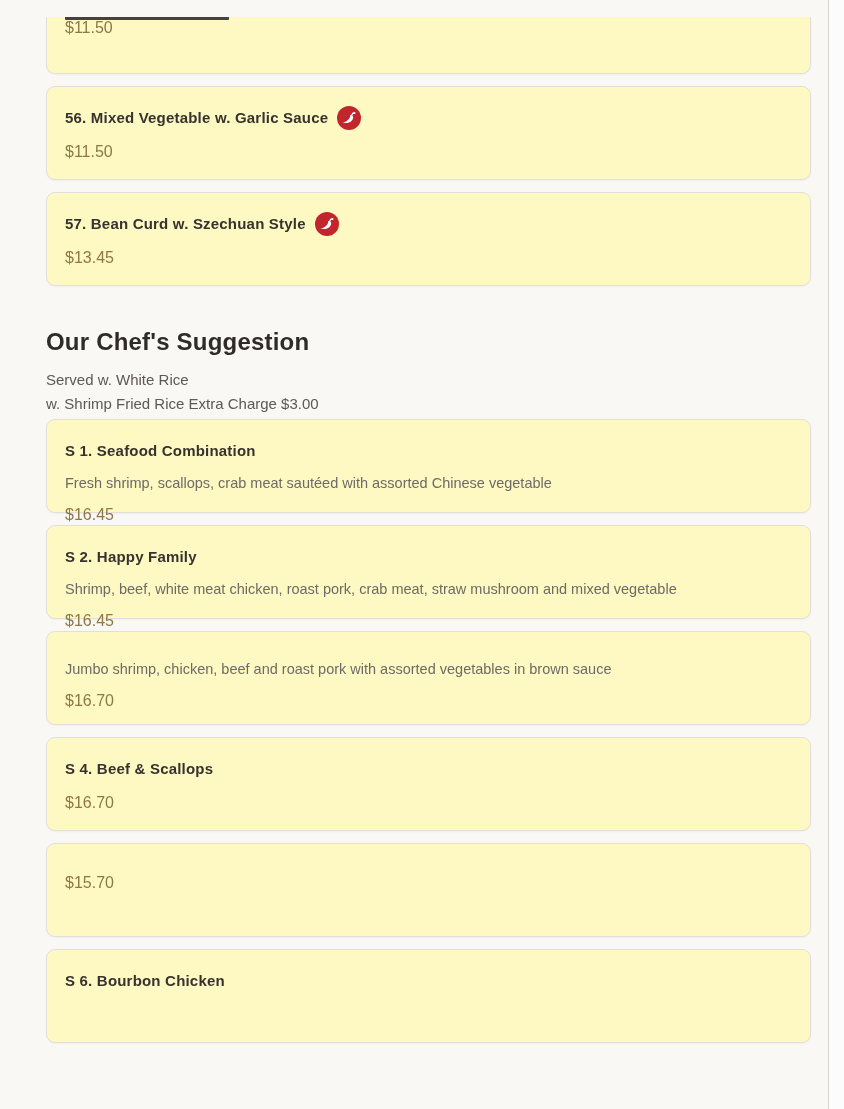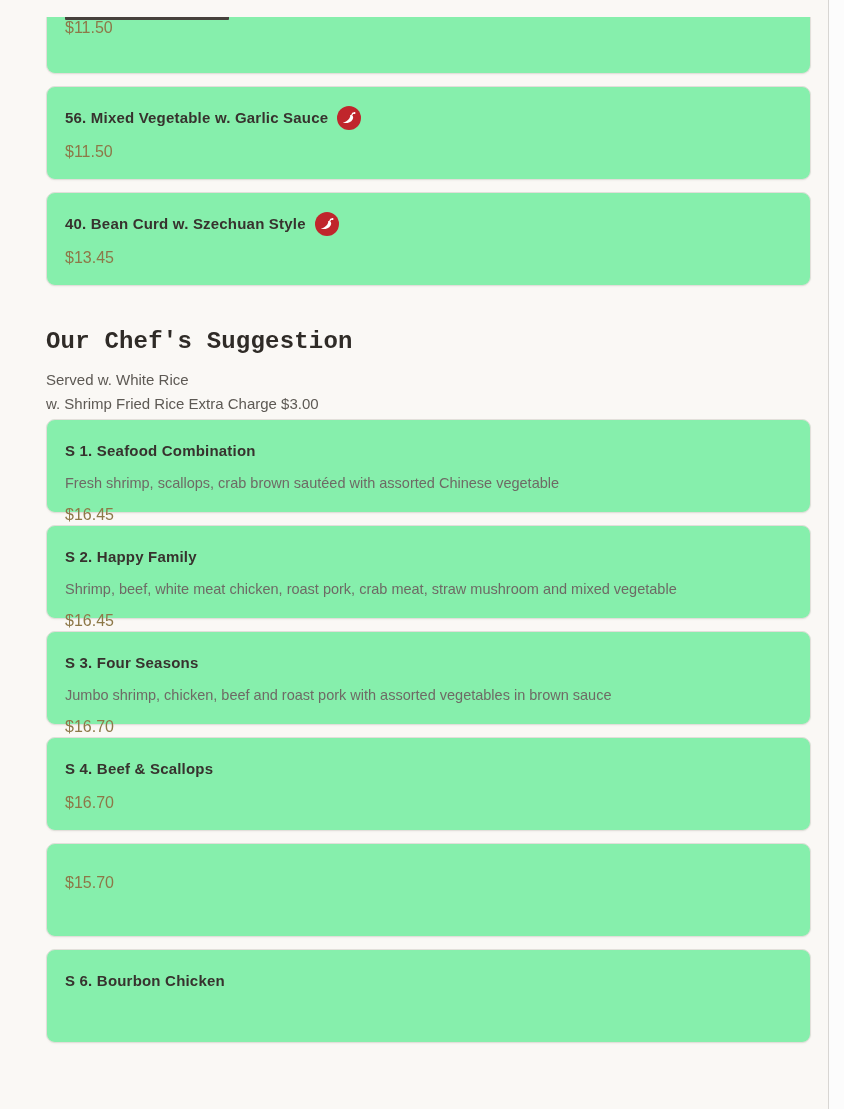--- a/index.html
+++ b/index.html
@@ -12,21 +12,21 @@
   .viewport { position: relative; width: 844px; height: 1109px; }
 
   .content {
     position: absolute;
     left: 46px; top: 0;
     width: 765px;
   }
 
   
   .card {
-    background: #86efac;
+    background: #fef9c3;
     border: 1px solid #e2dfda;
     border-radius: 9px;
     box-shadow: 0 1px 2px rgba(0,0,0,0.04);
     padding: 18px 32px 0 18px;
     margin-bottom: 12px;
     cursor: pointer;
   }
   .card.no-desc { height: 94px; }
   .card.with-desc { height: 94px; }
 
@@ -78,21 +78,20 @@
   .card.with-desc .price { }
 
   
   .section-heading {
     margin-top: 41px;
     font-size: 24px;
     font-weight: 700;
     color: #2f2b27;
     line-height: 30px;
     letter-spacing: 0.2px;
-    font-family: Liberation Mono, monospace;
   }
   .section-notes {
     margin-top: 11px;
     margin-bottom: 4px;
     font-size: 15px;
     color: #5d5954;
     line-height: 23.5px;
   }
 
   
@@ -126,21 +125,21 @@
             <path d="M14.9 8.9 C15.2 7.7 16.1 7.0 17.3 7.0" stroke="#ffffff" stroke-width="1.3" fill="none" stroke-linecap="round"></path>
             <circle cx="17.6" cy="7" r="0.9" fill="#ffffff"></circle>
           </svg>
         </span>
       </div>
       <div class="price">$11.50</div>
     </div>
 
     <div class="card no-desc">
       <div class="item-title">
-        <span>40. Bean Curd w. Szechuan Style</span>
+        <span>57. Bean Curd w. Szechuan Style</span>
         <span class="spicy-badge">
           <svg width="24" height="24" viewBox="0 0 24 24">
             <circle cx="12" cy="12" r="12" fill="#c0262c"></circle>
             <path d="M5.8 16.8 C9.5 17.6 13.8 16.6 15.6 13.4 C16.5 11.8 16.3 10.3 15.3 9.4 C14.7 8.9 13.9 8.8 13.2 9.1 C13.6 12.1 10.6 15.6 5.8 16.8 Z" fill="#ffffff"></path>
             <path d="M14.9 8.9 C15.2 7.7 16.1 7.0 17.3 7.0" stroke="#ffffff" stroke-width="1.3" fill="none" stroke-linecap="round"></path>
             <circle cx="17.6" cy="7" r="0.9" fill="#ffffff"></circle>
           </svg>
         </span>
       </div>
       <div class="price">$13.45</div>
@@ -149,36 +148,33 @@
     <h2 class="section-heading">Our Chef's Suggestion</h2>
     <div class="section-notes">
       <div>Served w. White Rice</div>
       <div>w. Shrimp Fried Rice Extra Charge $3.00</div>
     </div>
 
     <div class="card with-desc">
       <div class="item-title">
         <span>S 1. Seafood Combination</span>
       </div>
-      <div class="item-desc">Fresh shrimp, scallops, crab brown sautéed with assorted Chinese vegetable</div>
+      <div class="item-desc">Fresh shrimp, scallops, crab meat sautéed with assorted Chinese vegetable</div>
       <div class="price">$16.45</div>
     </div>
 
     <div class="card with-desc">
       <div class="item-title">
         <span>S 2. Happy Family</span>
       </div>
       <div class="item-desc">Shrimp, beef, white meat chicken, roast pork, crab meat, straw mushroom and mixed vegetable</div>
       <div class="price">$16.45</div>
     </div>
 
     <div class="card with-desc">
-      <div class="item-title">
-        <span>S 3. Four Seasons</span>
-      </div>
       <div class="item-desc">Jumbo shrimp, chicken, beef and roast pork with assorted vegetables in brown sauce</div>
       <div class="price">$16.70</div>
     </div>
 
     <div class="card with-desc">
       <div class="item-title">
         <span>S 4. Beef &amp; Scallops</span>
       </div>
       <div class="price">$16.70</div>
     </div>

